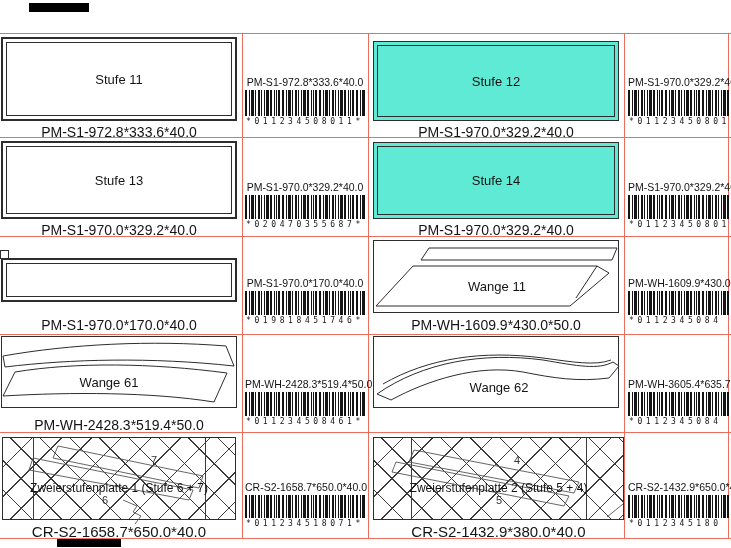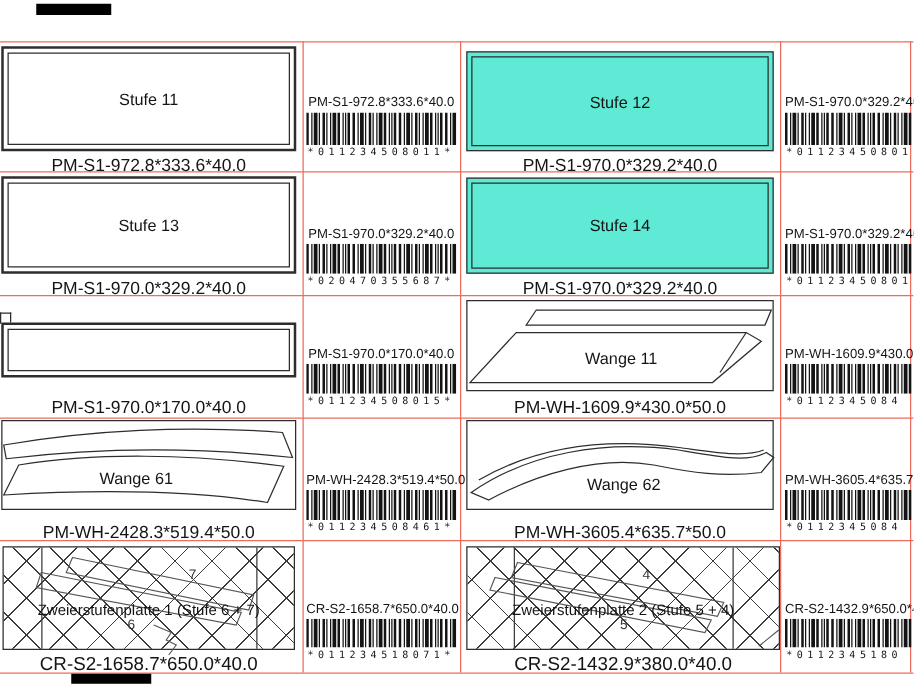--- a/index.html
+++ b/index.html
@@ -99,21 +99,21 @@
   </div>
 
   <div class="notch" style="left:0px;top:250px;width:9px;height:9px"></div>
   <div class="outer2" style="left:1px;top:258px;width:236px;height:44px">
     <div class="innerrect"></div>
   </div>
   <div class="dim" style="left:1px;top:317px;width:236px">PM-S1-970.0*170.0*40.0</div>
   <div class="bc" style="left:245px;top:277px;width:120px">
     <div class="lab">PM-S1-970.0*170.0*40.0</div>
     <div class="bars" style="height:24px"><i style="width:2px;margin-right:2px"></i><i style="width:1px;margin-right:1px"></i><i style="width:3px;margin-right:1px"></i><i style="width:1px;margin-right:2px"></i><i style="width:2px;margin-right:1px"></i><i style="width:1px;margin-right:2px"></i><i style="width:1px;margin-right:1px"></i><i style="width:3px;margin-right:1px"></i><i style="width:2px;margin-right:2px"></i><i style="width:1px;margin-right:1px"></i><i style="width:1px;margin-right:1px"></i><i style="width:2px;margin-right:2px"></i><i style="width:2px;margin-right:2px"></i><i style="width:1px;margin-right:1px"></i><i style="width:3px;margin-right:1px"></i><i style="width:1px;margin-right:2px"></i><i style="width:2px;margin-right:1px"></i><i style="width:1px;margin-right:2px"></i><i style="width:1px;margin-right:1px"></i><i style="width:3px;margin-right:1px"></i><i style="width:2px;margin-right:2px"></i><i style="width:1px;margin-right:1px"></i><i style="width:1px;margin-right:1px"></i><i style="width:2px;margin-right:2px"></i><i style="width:2px;margin-right:2px"></i><i style="width:1px;margin-right:1px"></i><i style="width:3px;margin-right:1px"></i><i style="width:1px;margin-right:2px"></i><i style="width:2px;margin-right:1px"></i><i style="width:1px;margin-right:2px"></i><i style="width:1px;margin-right:1px"></i><i style="width:3px;margin-right:1px"></i><i style="width:2px;margin-right:2px"></i><i style="width:1px;margin-right:1px"></i><i style="width:1px;margin-right:1px"></i><i style="width:2px;margin-right:2px"></i><i style="width:2px;margin-right:2px"></i><i style="width:1px;margin-right:1px"></i><i style="width:3px;margin-right:1px"></i></div>
-    <div class="digs">*011234508015*</div>
+    <div class="digs">*019818451746*</div>
   </div>
   <svg style="left:373px;top:240px" width="246" height="73" viewBox="0 0 246 73">
     <rect class="ol" x="0.5" y="0.5" width="245" height="72"></rect>
     <polygon class="ol" points="56,8 244,8 239,20 48,20"></polygon>
     <polygon class="ol" points="40,26 224,26 236,33 197,66 3,66"></polygon>
     <path class="ol" d="M224,26 L203,58"></path>
     <text text-anchor="middle" x="124" y="51">Wange 11</text>
   </svg>
   <div class="dim" style="left:373px;top:317px;width:246px">PM-WH-1609.9*430.0*50.0</div>
   <div class="bc clip" style="left:628px;top:277px;width:103px">
@@ -133,21 +133,20 @@
     <div class="lab">PM-WH-2428.3*519.4*50.0</div>
     <div class="bars" style="height:24px"><i style="width:2px;margin-right:2px"></i><i style="width:1px;margin-right:1px"></i><i style="width:3px;margin-right:1px"></i><i style="width:1px;margin-right:2px"></i><i style="width:2px;margin-right:1px"></i><i style="width:1px;margin-right:2px"></i><i style="width:1px;margin-right:1px"></i><i style="width:3px;margin-right:1px"></i><i style="width:2px;margin-right:2px"></i><i style="width:1px;margin-right:1px"></i><i style="width:1px;margin-right:1px"></i><i style="width:2px;margin-right:2px"></i><i style="width:2px;margin-right:2px"></i><i style="width:1px;margin-right:1px"></i><i style="width:3px;margin-right:1px"></i><i style="width:1px;margin-right:2px"></i><i style="width:2px;margin-right:1px"></i><i style="width:1px;margin-right:2px"></i><i style="width:1px;margin-right:1px"></i><i style="width:3px;margin-right:1px"></i><i style="width:2px;margin-right:2px"></i><i style="width:1px;margin-right:1px"></i><i style="width:1px;margin-right:1px"></i><i style="width:2px;margin-right:2px"></i><i style="width:2px;margin-right:2px"></i><i style="width:1px;margin-right:1px"></i><i style="width:3px;margin-right:1px"></i><i style="width:1px;margin-right:2px"></i><i style="width:2px;margin-right:1px"></i><i style="width:1px;margin-right:2px"></i><i style="width:1px;margin-right:1px"></i><i style="width:3px;margin-right:1px"></i><i style="width:2px;margin-right:2px"></i><i style="width:1px;margin-right:1px"></i><i style="width:1px;margin-right:1px"></i><i style="width:2px;margin-right:2px"></i><i style="width:2px;margin-right:2px"></i><i style="width:1px;margin-right:1px"></i><i style="width:3px;margin-right:1px"></i></div>
     <div class="digs">*011234508461*</div>
   </div>
   <svg style="left:373px;top:336px" width="246" height="72" viewBox="0 0 246 72">
     <rect class="ol" x="0.5" y="0.5" width="245" height="71"></rect>
     <path class="ol" d="M4,58 C50,26 110,16 170,24 C205,30 225,34 240,26 L246,30 L236,42 C205,46 180,42 150,36 C105,28 55,44 18,64 Z"></path>
     <path class="ol" d="M10,48 C55,22 110,14 170,22 C200,26 222,30 238,24"></path>
     <text text-anchor="middle" x="126" y="56">Wange 62</text>
   </svg>
-  <div class="dim" style="left:373px;top:417px;width:246px">PM-WH-3605.4*635.7*50.0</div>
   <div class="bc clip" style="left:628px;top:378px;width:103px">
     <div class="lab">PM-WH-3605.4*635.7*5</div>
     <div class="bars" style="height:24px"><i style="width:2px;margin-right:2px"></i><i style="width:1px;margin-right:1px"></i><i style="width:3px;margin-right:1px"></i><i style="width:1px;margin-right:2px"></i><i style="width:2px;margin-right:1px"></i><i style="width:1px;margin-right:2px"></i><i style="width:1px;margin-right:1px"></i><i style="width:3px;margin-right:1px"></i><i style="width:2px;margin-right:2px"></i><i style="width:1px;margin-right:1px"></i><i style="width:1px;margin-right:1px"></i><i style="width:2px;margin-right:2px"></i><i style="width:2px;margin-right:2px"></i><i style="width:1px;margin-right:1px"></i><i style="width:3px;margin-right:1px"></i><i style="width:1px;margin-right:2px"></i><i style="width:2px;margin-right:1px"></i><i style="width:1px;margin-right:2px"></i><i style="width:1px;margin-right:1px"></i><i style="width:3px;margin-right:1px"></i><i style="width:2px;margin-right:2px"></i><i style="width:1px;margin-right:1px"></i><i style="width:1px;margin-right:1px"></i><i style="width:2px;margin-right:2px"></i><i style="width:2px;margin-right:2px"></i><i style="width:1px;margin-right:1px"></i><i style="width:3px;margin-right:1px"></i><i style="width:1px;margin-right:2px"></i><i style="width:2px;margin-right:1px"></i><i style="width:1px;margin-right:2px"></i><i style="width:1px;margin-right:1px"></i><i style="width:3px;margin-right:1px"></i><i style="width:2px;margin-right:2px"></i></div>
     <div class="digs">*0112345084</div>
   </div>
 
   <div class="hatch" style="left:2px;top:437px;width:234px;height:83px">
     <div class="hv" style="left:30px"></div>
     <div class="hv" style="left:202px"></div>
     <svg style="left:0;top:0" width="232" height="81" viewBox="0 0 232 81">

